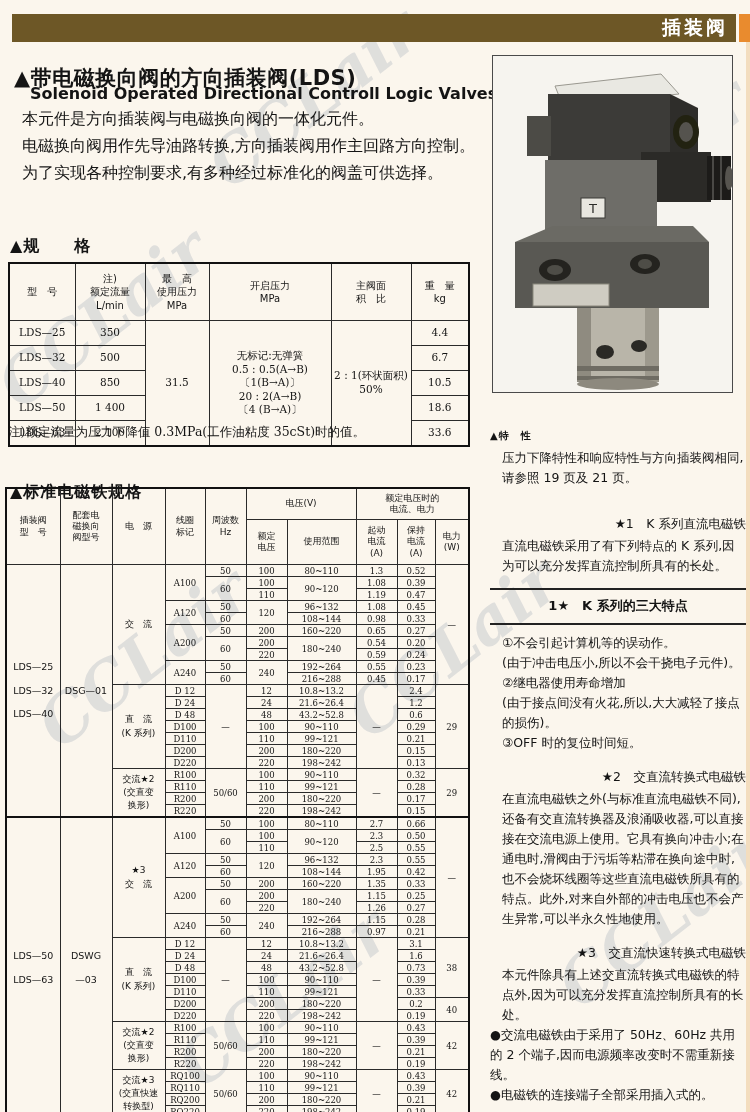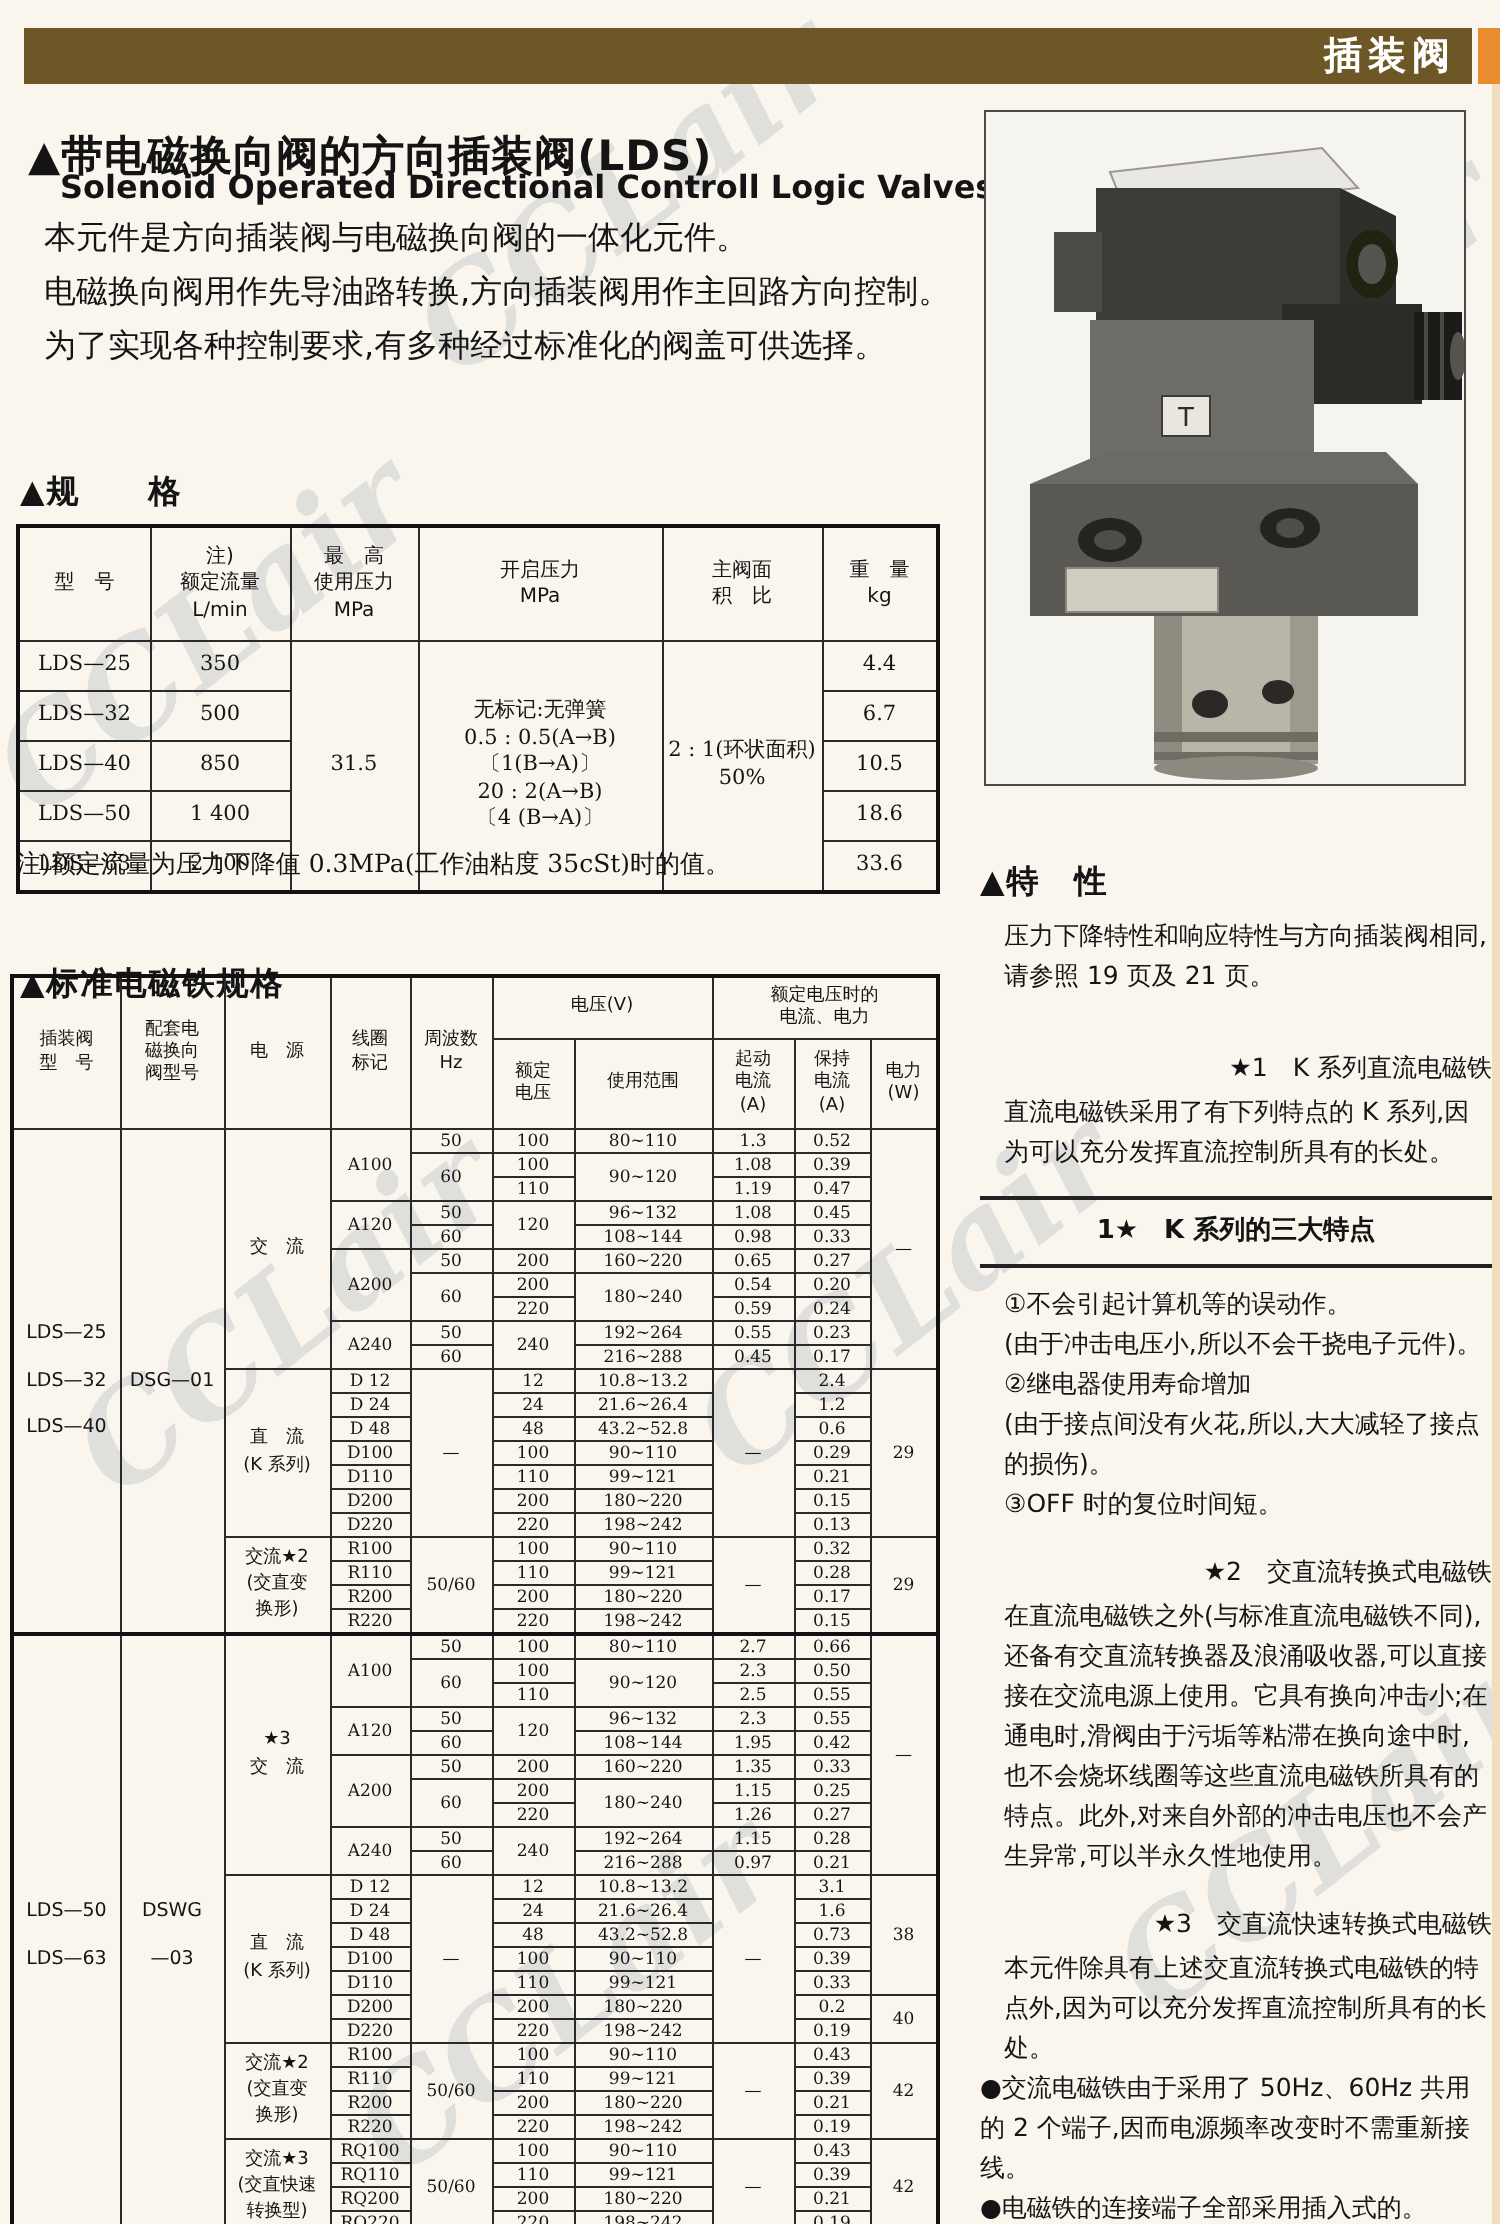--- a/index.html
+++ b/index.html
@@ -50,21 +50,21 @@
   .sol-table th{font-size:9px;line-height:1.25;font-family:"DejaVu Sans",sans-serif;}
   .sol-table thead tr:first-child th{height:30px;}
   .sol-table thead tr:last-child th{height:44px;}
   .sol-table td{height:10px;font-size:8.5px;line-height:10px;padding:0.5px 0;}
   .sol-table td.model{font-size:9.5px;line-height:2.5;font-family:"DejaVu Sans",sans-serif;}
   .sol-table td.src{font-size:9px;line-height:1.45;font-family:"DejaVu Sans",sans-serif;}
   .sol-table tbody[data-block="2"] tr:first-child td{border-top:2px solid #111;}
 
   
   .right-col{position:absolute;left:490px;top:428px;width:256px;font-size:12.5px;line-height:1.6;}
-  .right-col .head{font-size:16px;font-weight:bold;letter-spacing:1px;margin:0 0 4px 0;}
+  .right-col .head{font-size:10px;font-weight:bold;letter-spacing:1px;margin:0 0 4px 0;}
   .right-col .indent{margin:0;padding-left:12px;}
   .right-col .sect-title{font-weight:normal;margin:14px 0 2px 0;text-align:right;}
   .right-col .rule-box{border-top:2px solid #222;border-bottom:2px solid #222;
                        text-align:center;font-weight:bold;font-size:13px;
                        padding:6px 0;margin:12px 0 8px 0;}
   .right-col p{margin:0;}
   .right-col .gap-lg{margin-top:26px;}
   .bullets p{margin:0;}
 </style>
 </head>

